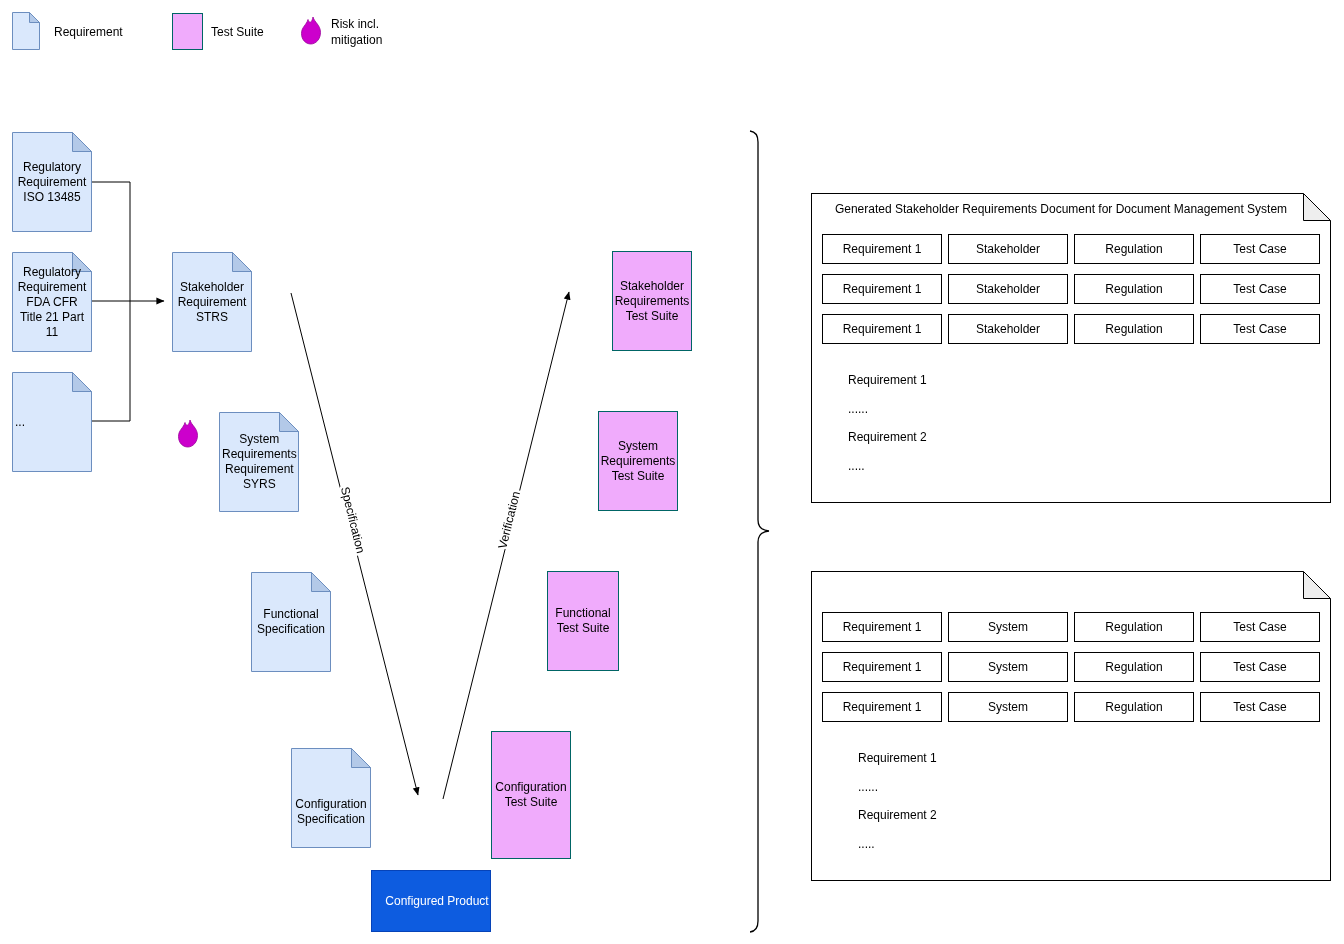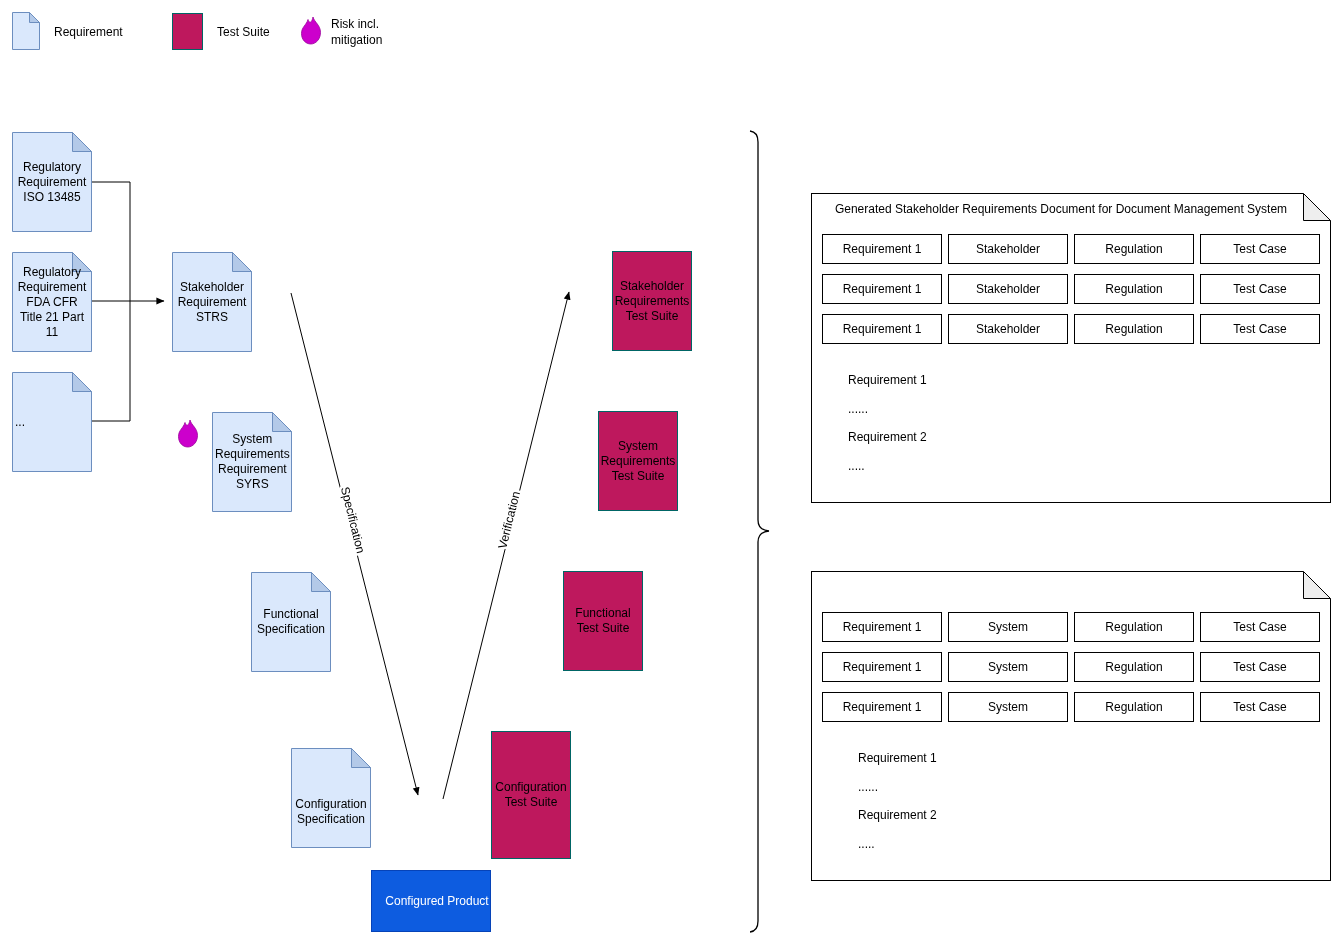--- a/index.html
+++ b/index.html
@@ -9,21 +9,21 @@
     font-family:"Liberation Sans", sans-serif; color:#000;
   }
   .abs { position:absolute; }
   .doc {
     position:absolute; display:flex; align-items:center; justify-content:flex-start;
     text-align:center; font-size:12px; line-height:1.25;
   }
   .doc > svg { position:absolute; left:0; top:0; }
   .doc .lbl { position:relative; z-index:1; padding:0 3px; }
   .ts {
-    position:absolute; background:#be185d; border:1px solid #006565;
+    position:absolute; background:#f0abfc; border:1px solid #006565;
     display:flex; align-items:center; justify-content:center;
     text-align:center; font-size:12px; line-height:1.25; padding:0 4px;
   }
   .legend-label { position:absolute; font-size:12px; line-height:1.3; }
   .product {
     position:absolute; background:#0d5ce0; border:1px solid #0643b8; color:#fff;
     display:flex; align-items:center; justify-content:center; font-size:12px; text-align:center;padding-left:12px;
   }
   .panel {
     position:absolute; width:520px; height:310px; background:#fff;
@@ -45,21 +45,21 @@
 
 <div class="doc" style="left:12px;top:12px;width:28px;height:38px">
   <svg width="28" height="38">
     <path d="M0.5,0.5 L17.5,0.5 L27.5,10.5 L27.5,37.5 L0.5,37.5 Z" fill="#dae8fc" stroke="#6c8ebf"></path>
     <path d="M17.5,0.5 L27.5,10.5 L17.5,10.5 Z" fill="#b3c9e8" stroke="#6c8ebf"></path>
   </svg>
 </div>
 <div class="legend-label" style="left:54px;top:25px">Requirement</div>
 
 <div class="ts" style="left:172px;top:13px;width:31px;height:37px"></div>
-<div class="legend-label" style="left:217px;top:25px">Test Suite</div>
+<div class="legend-label" style="left:211px;top:25px">Test Suite</div>
 
 <svg class="abs" style="left:299px;top:16px" width="24" height="30" viewBox="0 0 24 30">
   <path d="M14,1 C15.5,6.5 21.5,9 21.5,16.5 C21.5,23 17,28 11.8,28 C6.5,28 2.5,23.5 2.5,17.5 C2.5,11 7.5,9 9,3.5 C10,7 12.5,8 14,1 Z" fill="#cc00cc" stroke="#990099" stroke-width="0.8"></path>
 </svg>
 <div class="legend-label" style="left:331px;top:17px;width:72px">Risk incl. mitigation</div>
 
 <div class="doc" style="left:12px;top:132px;width:80px;height:100px">
   <svg width="80" height="100">
     <path d="M0.5,0.5 L60.5,0.5 L79.5,19.5 L79.5,99.5 L0.5,99.5 Z" fill="#dae8fc" stroke="#6c8ebf"></path>
     <path d="M60.5,0.5 L79.5,19.5 L60.5,19.5 Z" fill="#b3c9e8" stroke="#6c8ebf"></path>
@@ -88,21 +88,21 @@
     <path d="M0.5,0.5 L60.5,0.5 L79.5,19.5 L79.5,99.5 L0.5,99.5 Z" fill="#dae8fc" stroke="#6c8ebf"></path>
     <path d="M60.5,0.5 L79.5,19.5 L60.5,19.5 Z" fill="#b3c9e8" stroke="#6c8ebf"></path>
   </svg>
   <span class="lbl">Stakeholder Requirement STRS</span>
 </div>
 
 <svg class="abs" style="left:176px;top:419px" width="24" height="30" viewBox="0 0 24 30">
   <path d="M14,1 C15.5,6.5 21.5,9 21.5,16.5 C21.5,23 17,28 11.8,28 C6.5,28 2.5,23.5 2.5,17.5 C2.5,11 7.5,9 9,3.5 C10,7 12.5,8 14,1 Z" fill="#cc00cc" stroke="#990099" stroke-width="0.8"></path>
 </svg>
 
-<div class="doc" style="left:212px;top:412px;width:80px;height:99px">
+<div class="doc" style="left:219px;top:412px;width:80px;height:99px">
   <svg width="80" height="100">
     <path d="M0.5,0.5 L60.5,0.5 L79.5,19.5 L79.5,99.5 L0.5,99.5 Z" fill="#dae8fc" stroke="#6c8ebf"></path>
     <path d="M60.5,0.5 L79.5,19.5 L60.5,19.5 Z" fill="#b3c9e8" stroke="#6c8ebf"></path>
   </svg>
   <span class="lbl">System Requirements Requirement SYRS</span>
 </div>
 
 <div class="doc" style="left:251px;top:572px;width:80px;height:100px">
   <svg width="80" height="100">
     <path d="M0.5,0.5 L60.5,0.5 L79.5,19.5 L79.5,99.5 L0.5,99.5 Z" fill="#dae8fc" stroke="#6c8ebf"></path>
@@ -118,21 +118,21 @@
   </svg>
   <span class="lbl">Configuration Specification</span>
 </div>
 
 <div class="ts" style="left:612px;top:251px;width:80px;height:100px">
   <span>Stakeholder Requirements Test Suite</span>
 </div>
 <div class="ts" style="left:598px;top:411px;width:80px;height:100px">
   <span>System Requirements Test Suite</span>
 </div>
-<div class="ts" style="left:563px;top:571px;width:80px;height:100px">
+<div class="ts" style="left:547px;top:571px;width:72px;height:100px">
   <span>Functional Test Suite</span>
 </div>
 <div class="ts" style="left:491px;top:731px;width:80px;height:128px">
   <span>Configuration Test Suite</span>
 </div>
 
 <div class="product" style="left:371px;top:870px;width:120px;height:62px">
   <span>Configured Product</span>
 </div>
 

